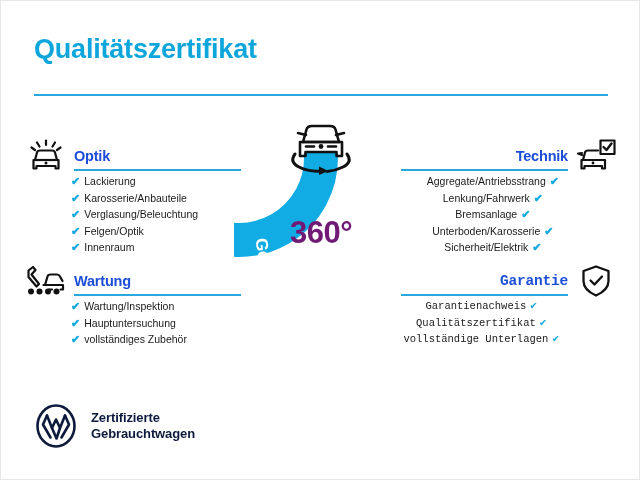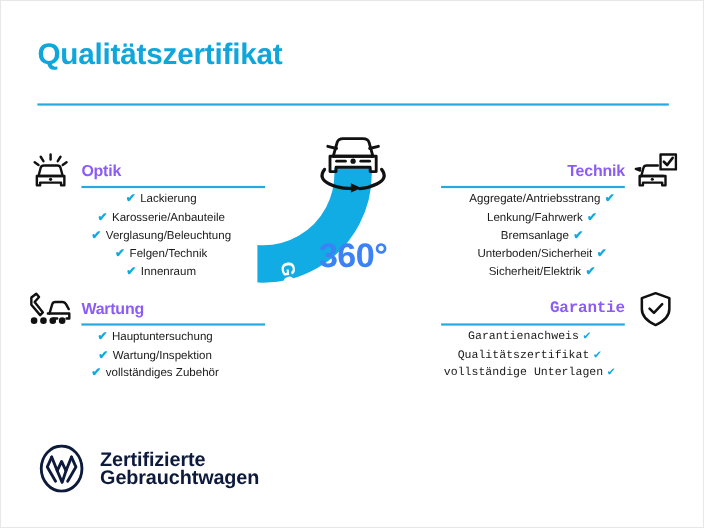--- a/index.html
+++ b/index.html
@@ -35,21 +35,21 @@
   }
 
   
   .section{position:absolute;}
   .sec-head{position:relative;height:30px;}
   .sec-title{
     position:absolute;
     bottom:7px;
     font-size:14.5px;
     font-weight:bold;
-    color:#8b5cf6;
+    color:#1d4ed8;
     white-space:nowrap;
     letter-spacing:-0.2px;
   }
   .sec-rule{
     position:absolute;
     bottom:0px;
     height:2px;
     background:#29a8de;
   }
   .items{
@@ -64,21 +64,21 @@
   .chk{
     color:#12a9e0;
     font-weight:bold;
     font-size:11px;
     display:inline-block;
   }
 
   
   .sec-left .sec-title{left:48px;}
   .sec-left .sec-rule{left:48px;right:0;}
-  .sec-left .items{left:57px;text-align:center;}
+  .sec-left .items{left:45px;text-align:left;}
   .sec-left .chk{margin-right:4px;}
 
   
   .sec-right .sec-title{right:48px;margin-left:17px;}
   .sec-right .sec-rule{right:48px;left:0;}
   .sec-right .items{right:57px;text-align:center;}
   .sec-right .chk{margin-left:4px;}
 
   .sec-icon{
     position:absolute;
@@ -101,42 +101,42 @@
     width:174px;height:174px;
   }
   #badge svg{display:block;}
   .badge-center{
     position:absolute;
     left:0;right:0;
     top:62px;
     text-align:center;
     font-size:31px;
     font-weight:bold;
-    color:#3b82f6;
+    color:#701a75;
     letter-spacing:-0.5px;
   }
   #badge-car{
     position:absolute;
     left:50%;
     transform:translateX(-50%);
     top:-37px;
     width:84px;height:60px;
   }
 
   
   #footer{
     position:absolute;
     left:33px; top:403px;
     display:flex;
     align-items:center;
     gap:13px;
   }
   #vw-logo{width:44px;height:44px;}
   .footer-text{
-    font-size:18px;
+    font-size:13px;
     font-weight:bold;
     color:#0d1a3c;
     line-height:16px;
     letter-spacing:-0.1px;
     white-space:nowrap;
   }
 </style>
 </head>
 <body>
 
@@ -164,21 +164,21 @@
       </svg>
     </div>
     <div class="sec-head">
       <div class="sec-title">Optik</div>
       <div class="sec-rule"></div>
     </div>
     <div class="items">
       <span class="item"><span class="chk">✔</span><span>Lackierung</span></span>
       <span class="item"><span class="chk">✔</span><span>Karosserie/Anbauteile</span></span>
       <span class="item"><span class="chk">✔</span><span>Verglasung/Beleuchtung</span></span>
-      <span class="item"><span class="chk">✔</span><span>Felgen/Technik</span></span>
+      <span class="item"><span class="chk">✔</span><span>Felgen/Optik</span></span>
       <span class="item"><span class="chk">✔</span><span>Innenraum</span></span>
     </div>
   </div>
 
   <div class="section sec-left" id="sec-wartung">
     <div class="sec-icon">
       <svg viewBox="0 0 40 34" width="40" height="34">
         <g stroke="#111" stroke-width="2.2" fill="none" stroke-linejoin="round" stroke-linecap="round">
           <path d="M19 21 L21.5 12.5 Q22 10.5 24.5 10.5 L31 10.5 Q33 10.5 34 12.5 L36.5 17"></path>
           <path d="M17.5 21 L37 21 L37 25.5 L34.5 25.5"></path>
@@ -189,22 +189,22 @@
         <circle cx="13.5" cy="27.5" r="3" fill="#111"></circle>
         <circle cx="22" cy="27.5" r="3" fill="#111"></circle>
         <circle cx="30.5" cy="27.5" r="3" fill="#111"></circle>
       </svg>
     </div>
     <div class="sec-head">
       <div class="sec-title">Wartung</div>
       <div class="sec-rule"></div>
     </div>
     <div class="items">
+      <span class="item"><span class="chk">✔</span><span>Wartung/Inspektion</span></span>
       <span class="item"><span class="chk">✔</span><span>Hauptuntersuchung</span></span>
-      <span class="item"><span class="chk">✔</span><span>Wartung/Inspektion</span></span>
       <span class="item"><span class="chk">✔</span><span>vollständiges Zubehör</span></span>
     </div>
   </div>
 
   <div class="section sec-right" id="sec-technik">
     <div class="sec-icon">
       <svg viewBox="0 0 40 34" width="40" height="34">
         <g stroke="#111" stroke-width="2.2" fill="none" stroke-linejoin="round" stroke-linecap="round">
           <path d="M7 21 L9 13.5 Q9.5 11.5 12 11.5 L22 11.5"></path>
           <path d="M5.5 21 L29 21 L29 29.5 L26 29.5 L26 27 L8.5 27 L8.5 29.5 L5.5 29.5 Z"></path>
@@ -217,21 +217,21 @@
       </svg>
     </div>
     <div class="sec-head">
       <div class="sec-title">Technik</div>
       <div class="sec-rule"></div>
     </div>
     <div class="items">
       <span class="item"><span>Aggregate/Antriebsstrang</span><span class="chk">✔</span></span>
       <span class="item"><span>Lenkung/Fahrwerk</span><span class="chk">✔</span></span>
       <span class="item"><span>Bremsanlage</span><span class="chk">✔</span></span>
-      <span class="item"><span>Unterboden/Sicherheit</span><span class="chk">✔</span></span>
+      <span class="item"><span>Unterboden/Karosserie</span><span class="chk">✔</span></span>
       <span class="item"><span>Sicherheit/Elektrik</span><span class="chk">✔</span></span>
     </div>
   </div>
 
   <div class="section sec-right" id="sec-garantie">
     <div class="sec-icon">
       <svg viewBox="0 0 40 34" width="40" height="34">
         <path d="M20 2.5 L32.5 7 L32.5 17 Q32.5 26 20 31.5 Q7.5 26 7.5 17 L7.5 7 Z" fill="none" stroke="#111" stroke-width="2.3" stroke-linejoin="round"></path>
         <path d="M14.5 16.5 L18.5 20.5 L26 12.5" fill="none" stroke="#111" stroke-width="2.3" stroke-linecap="round" stroke-linejoin="round"></path>
       </svg>

